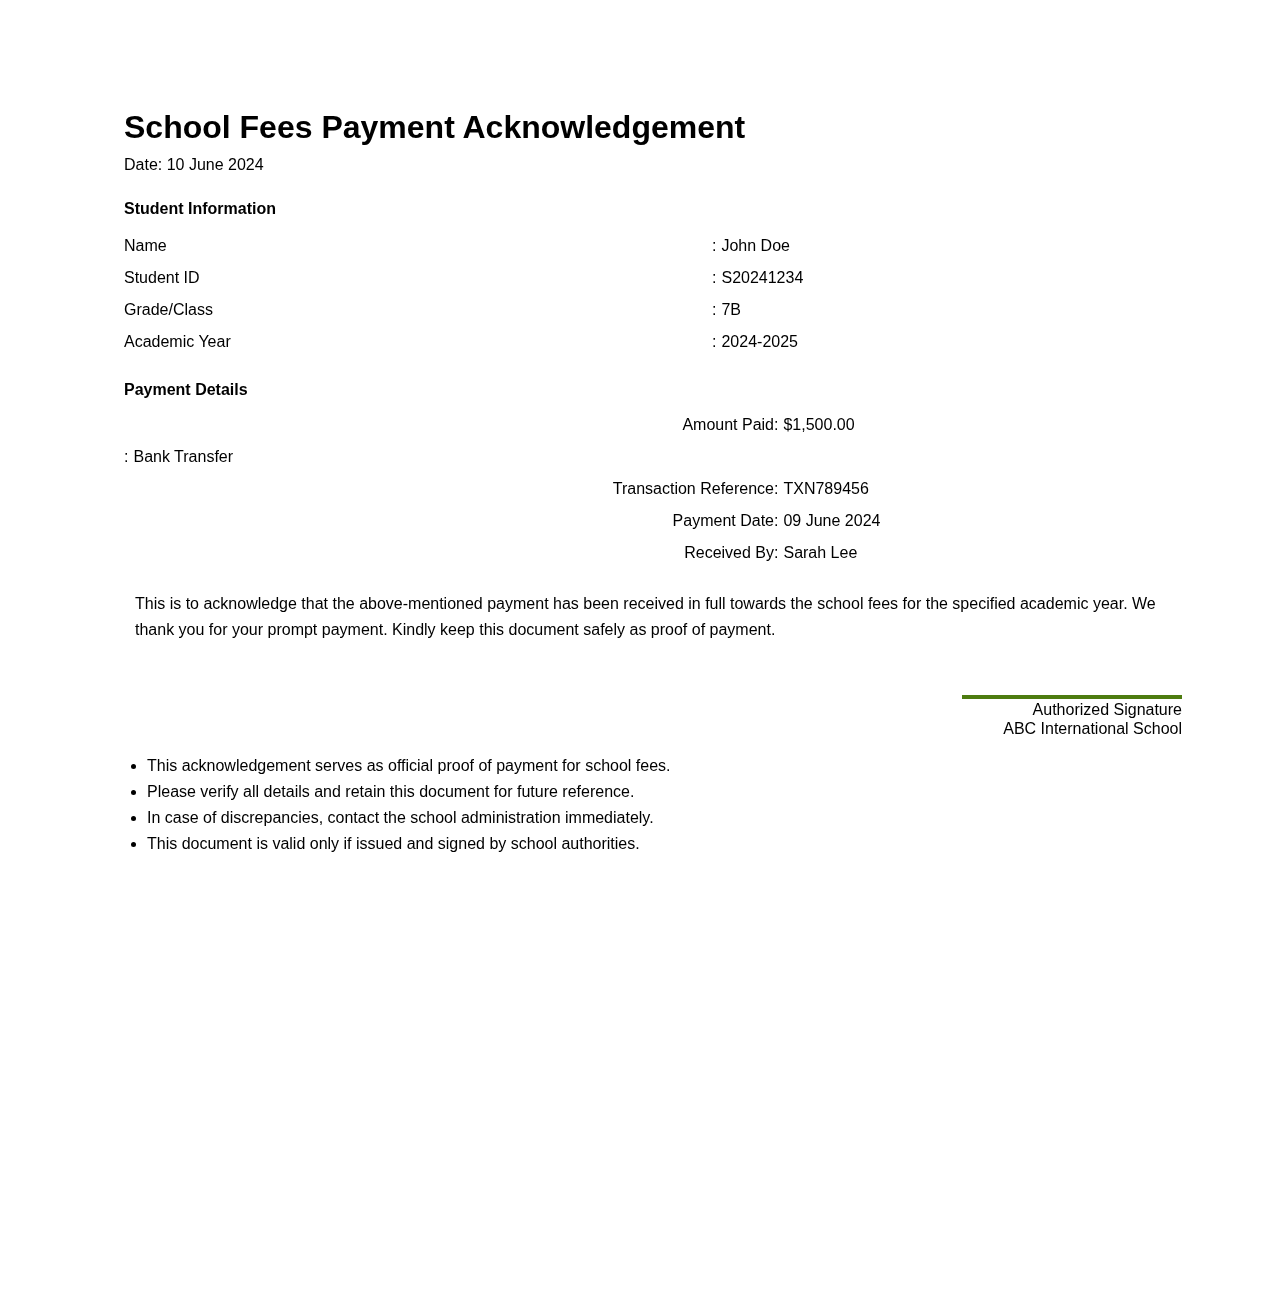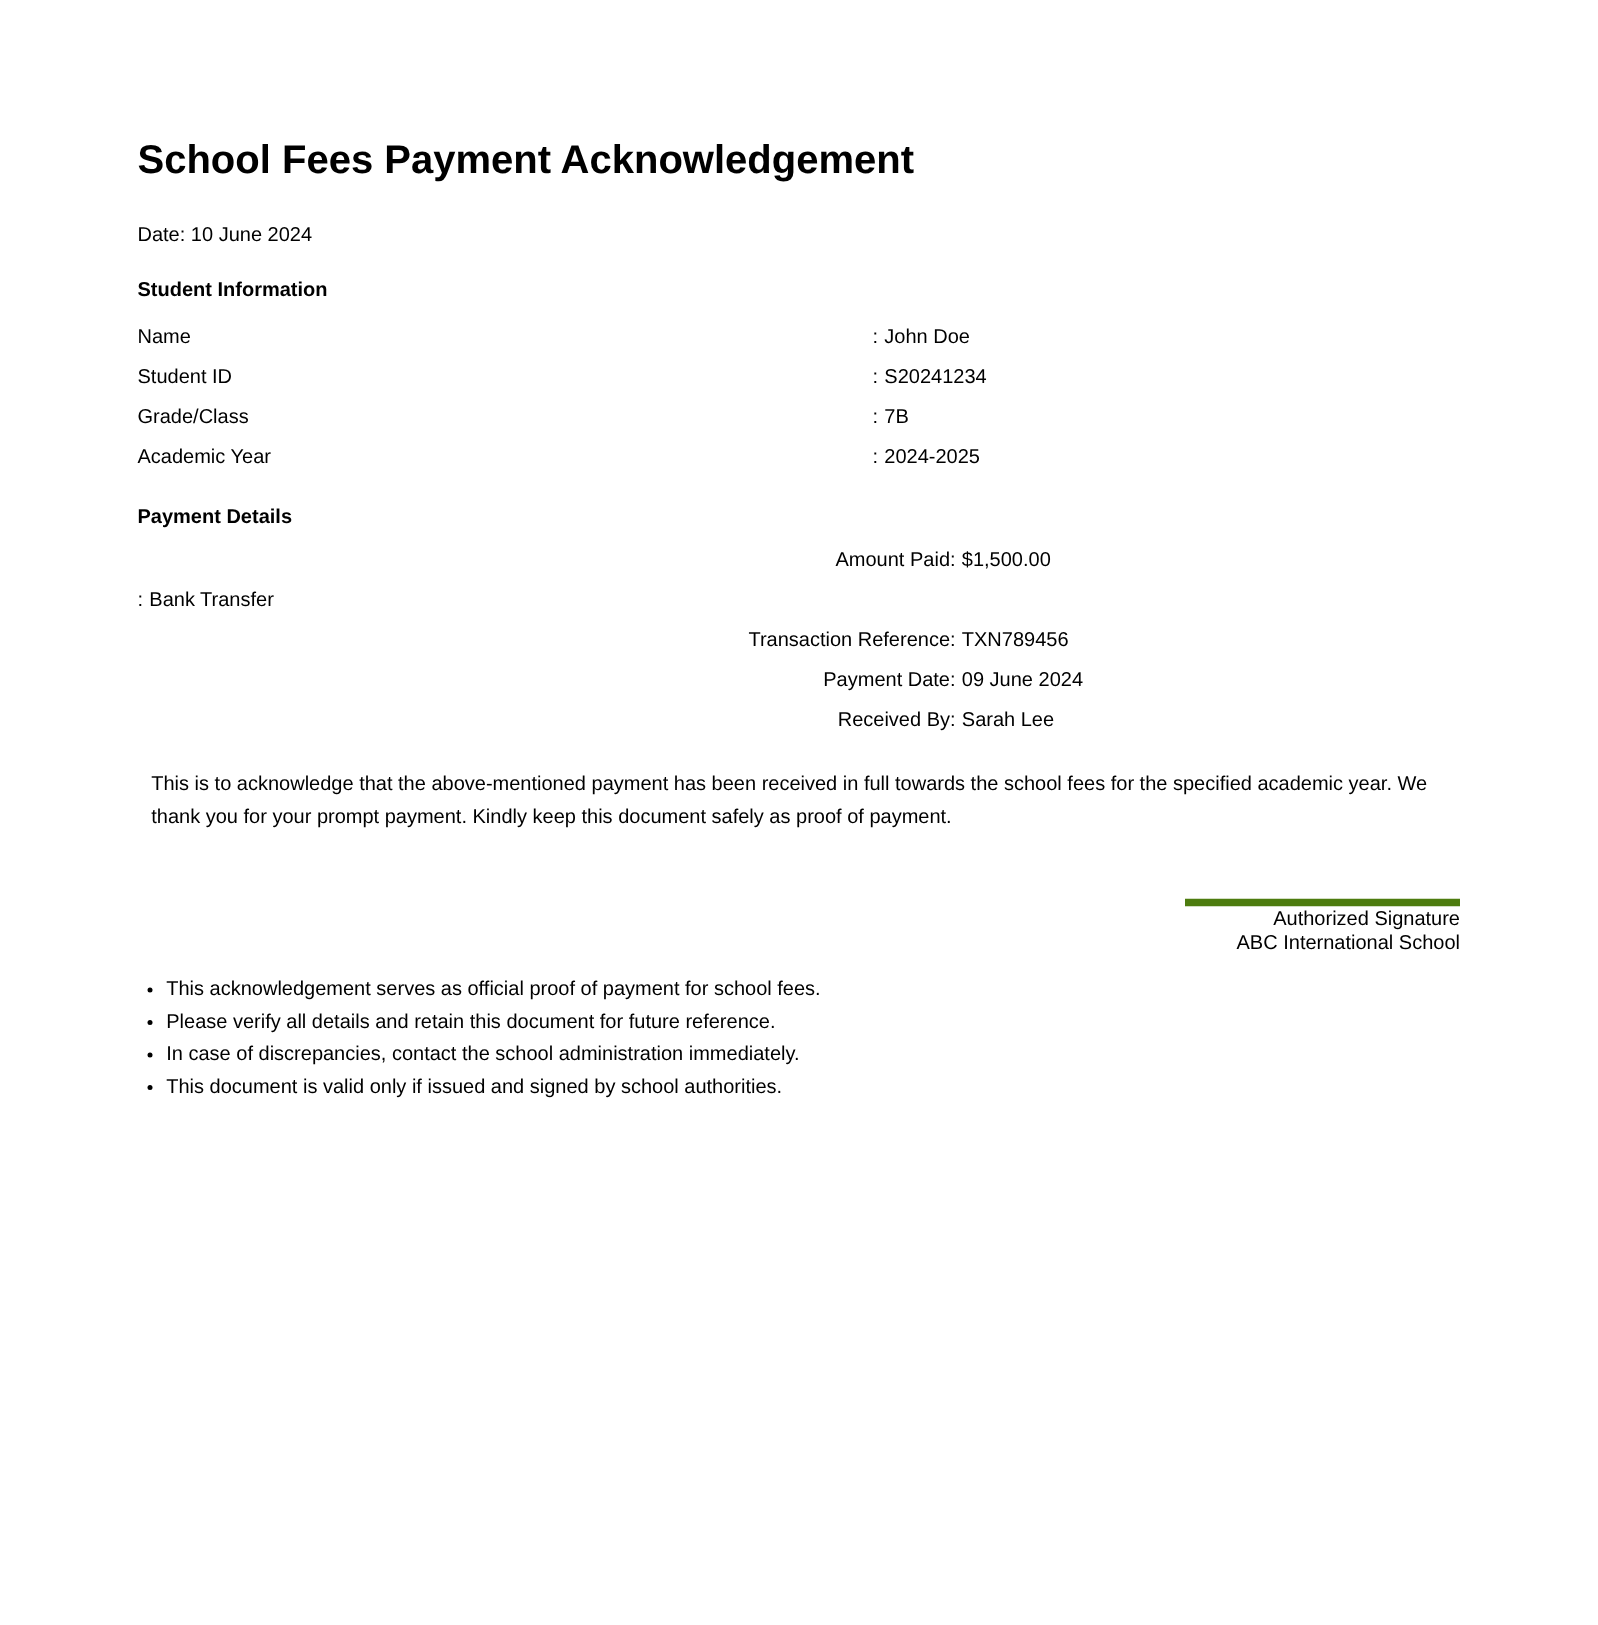--- a/index.html
+++ b/index.html
@@ -11,32 +11,32 @@
   }
   .page {
     position: relative;
     width: 1278px;
     height: 1300px;
     background: #ffffff;
     overflow: hidden;
   }
   .content {
     position: absolute;
-    left: 110px;
+    left: 124px;
     top: 0;
     width: 1058px;
   }
   .doc-title {
     margin-top: 109px;
     font-size: 32px;
     line-height: 37px;
     font-weight: bold;
   }
   .date-line {
-    margin-top: 34px;
+    margin-top: 10px;
     font-size: 16px;
     line-height: 18px;
   }
   .section-heading {
     font-size: 16px;
     line-height: 18px;
     font-weight: bold;
   }
   .heading-student { margin-top: 26px; }
   .heading-payment { margin-top: 23px; }
@@ -59,21 +59,21 @@
     margin-top: 22px;
     font-size: 16px;
     line-height: 26px;
     width: 1058px;
     margin-left: 11px;
   }
   .signature-block {
     margin-top: 52px;
     margin-left: auto;
     width: 220px;
-    border-top: 6px solid #4d7c0f;
+    border-top: 4px solid #4d7c0f;
     padding-top: 2px;
     text-align: right;
     font-size: 16px;
     line-height: 18.5px;
   }
   .notes-list {
     margin-top: 15px;
     padding-left: 23px;
     font-size: 16px;
     line-height: 26px;

